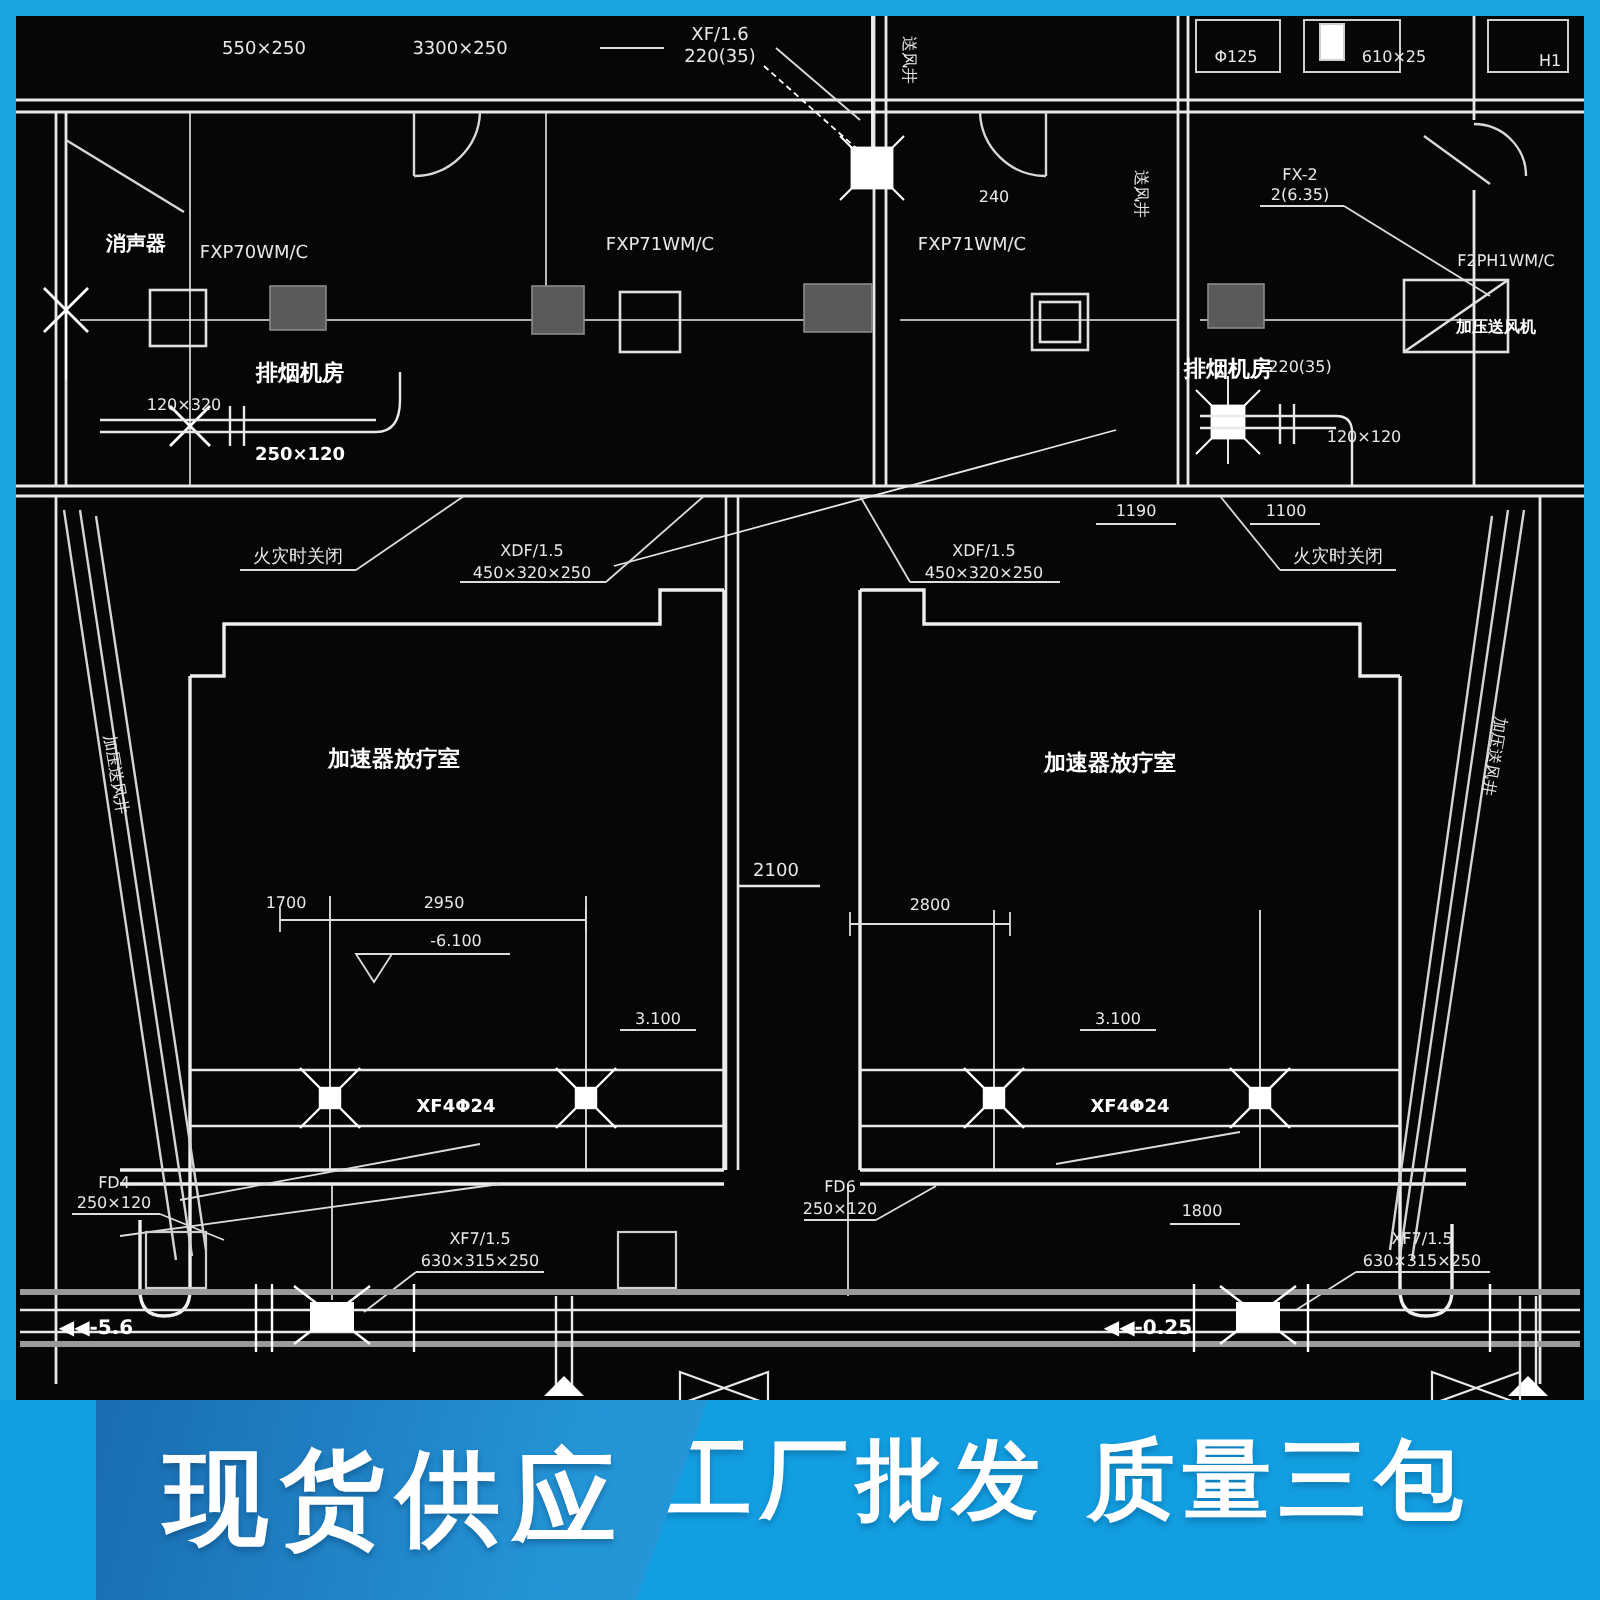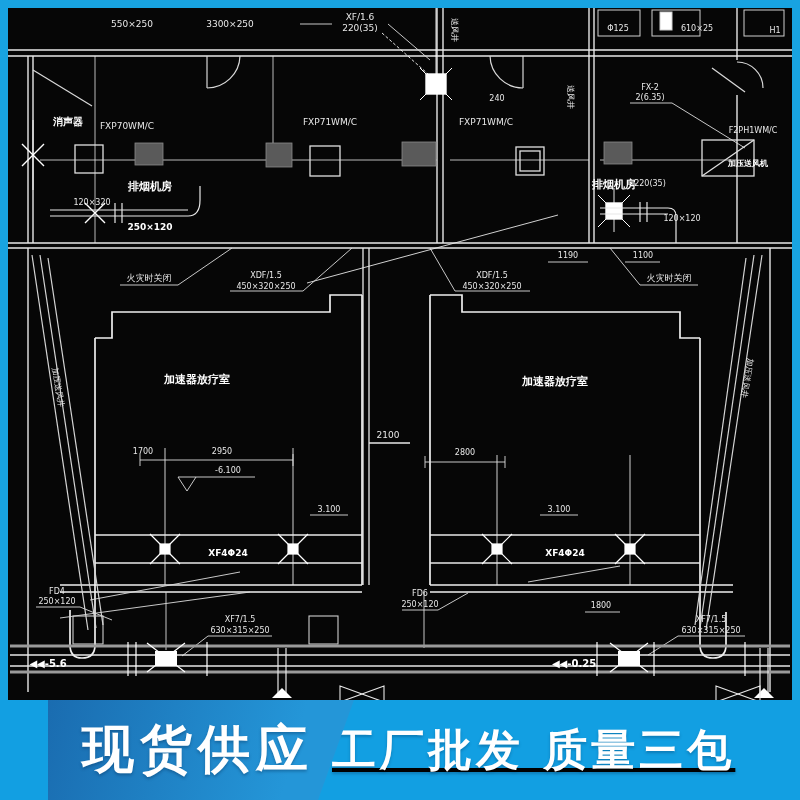--- a/index.html
+++ b/index.html
@@ -12,21 +12,21 @@
   .banner-left{position:absolute;left:0;top:0;width:320px;height:100px;
      background:linear-gradient(105deg,#1a6cb0 0%,#2496d8 75%);
      clip-path:polygon(0 0,306px 0,270px 100%,0 100%);
      display:flex;align-items:center;justify-content:flex-start;margin-left:48px;}
   .banner-stripe{position:absolute;left:0;top:0;width:800px;height:100px;
      clip-path:polygon(306px 0,318px 0,282px 100%,270px 100%);
      background:#56bfec;}
   .banner-left span{color:#fff;font-weight:bold;font-size:52px;letter-spacing:6px;
      padding-left:34px;white-space:nowrap;text-shadow:0 2px 3px rgba(0,40,80,.35);}
   .banner-right{position:absolute;left:320px;top:0;width:480px;height:80px;
-     display:flex;align-items:flex-end;text-decoration:underline;}
+     display:flex;align-items:center;}
   .banner-right span{color:#fff;font-weight:bold;font-size:44px;letter-spacing:4px;
      white-space:nowrap;padding-left:12px;text-shadow:0 2px 3px rgba(0,40,80,.3);}
 </style>
 </head>
 <body>
 
 <div class="page">
 
 <svg width="800" height="700" viewBox="0 0 800 700">
 

